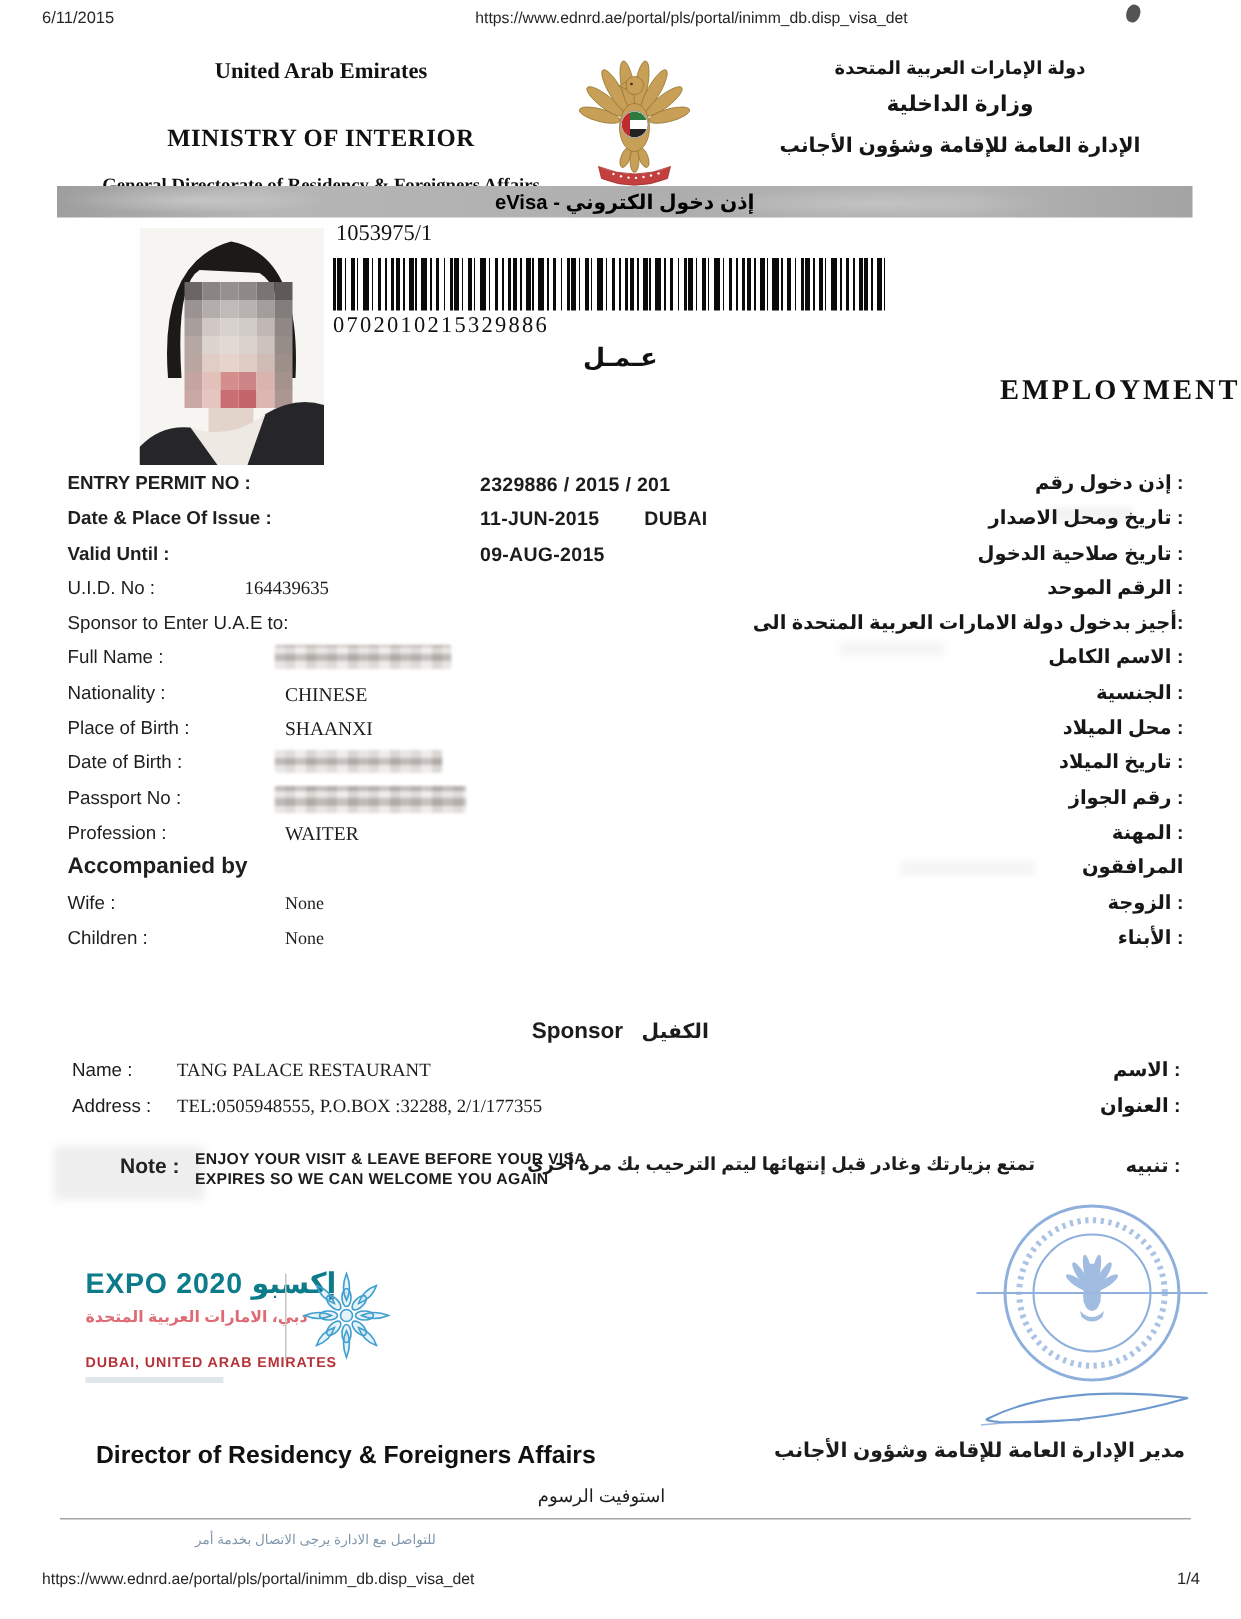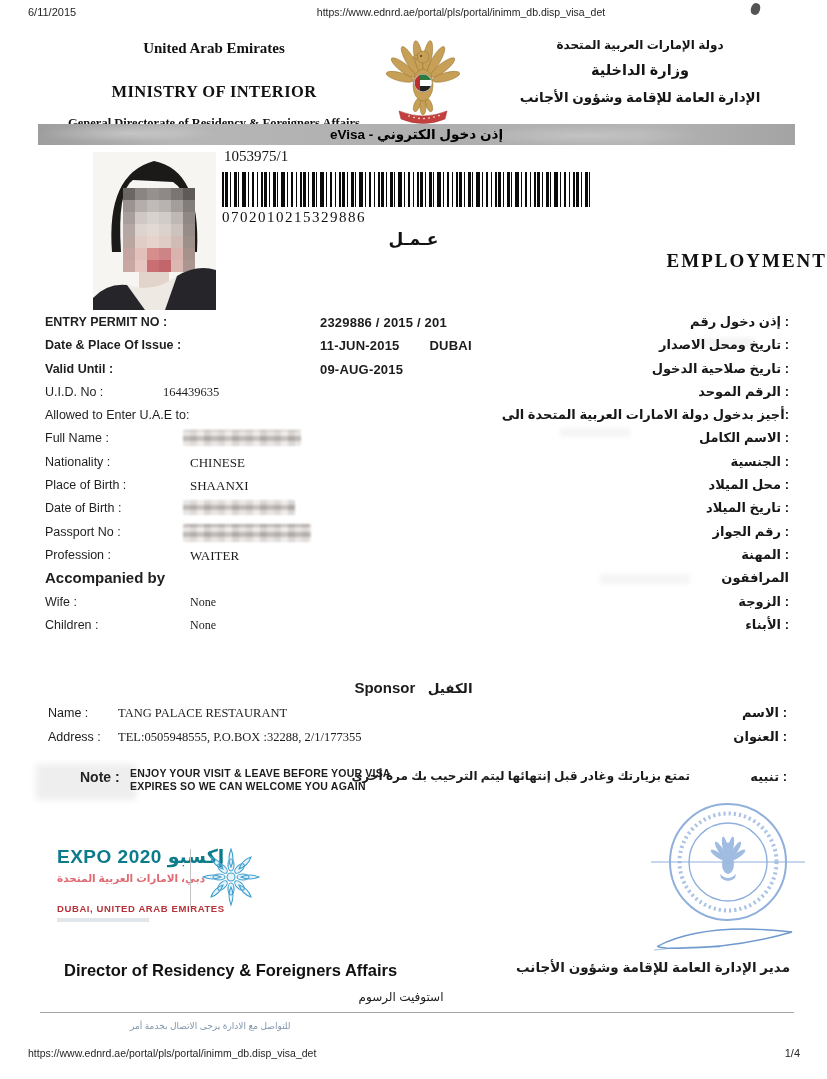--- a/index.html
+++ b/index.html
@@ -262,21 +262,21 @@
       <span class="flbl b">Valid Until :</span>
       <span class="fval v-bold">09-AUG-2015</span>
       <span class="far">تاريخ صلاحية الدخول :</span>
     </div>
     <div class="frow">
       <span class="flbl">U.I.D. No :</span>
       <span class="fval v-uid">164439635</span>
       <span class="far">الرقم الموحد :</span>
     </div>
     <div class="frow">
-      <span class="flbl">Allowed to Enter U.A.E to:</span>
+      <span class="flbl">Sponsor to Enter U.A.E to:</span>
       <span class="far">أجيز بدخول دولة الامارات العربية المتحدة الى:</span>
     </div>
     <div class="frow">
       <span class="flbl">Full Name :</span>
       <span class="redact nm"></span>
       <span class="far">الاسم الكامل :</span>
     </div>
     <div class="frow">
       <span class="flbl">Nationality :</span>
       <span class="fval v-serif">CHINESE</span>

